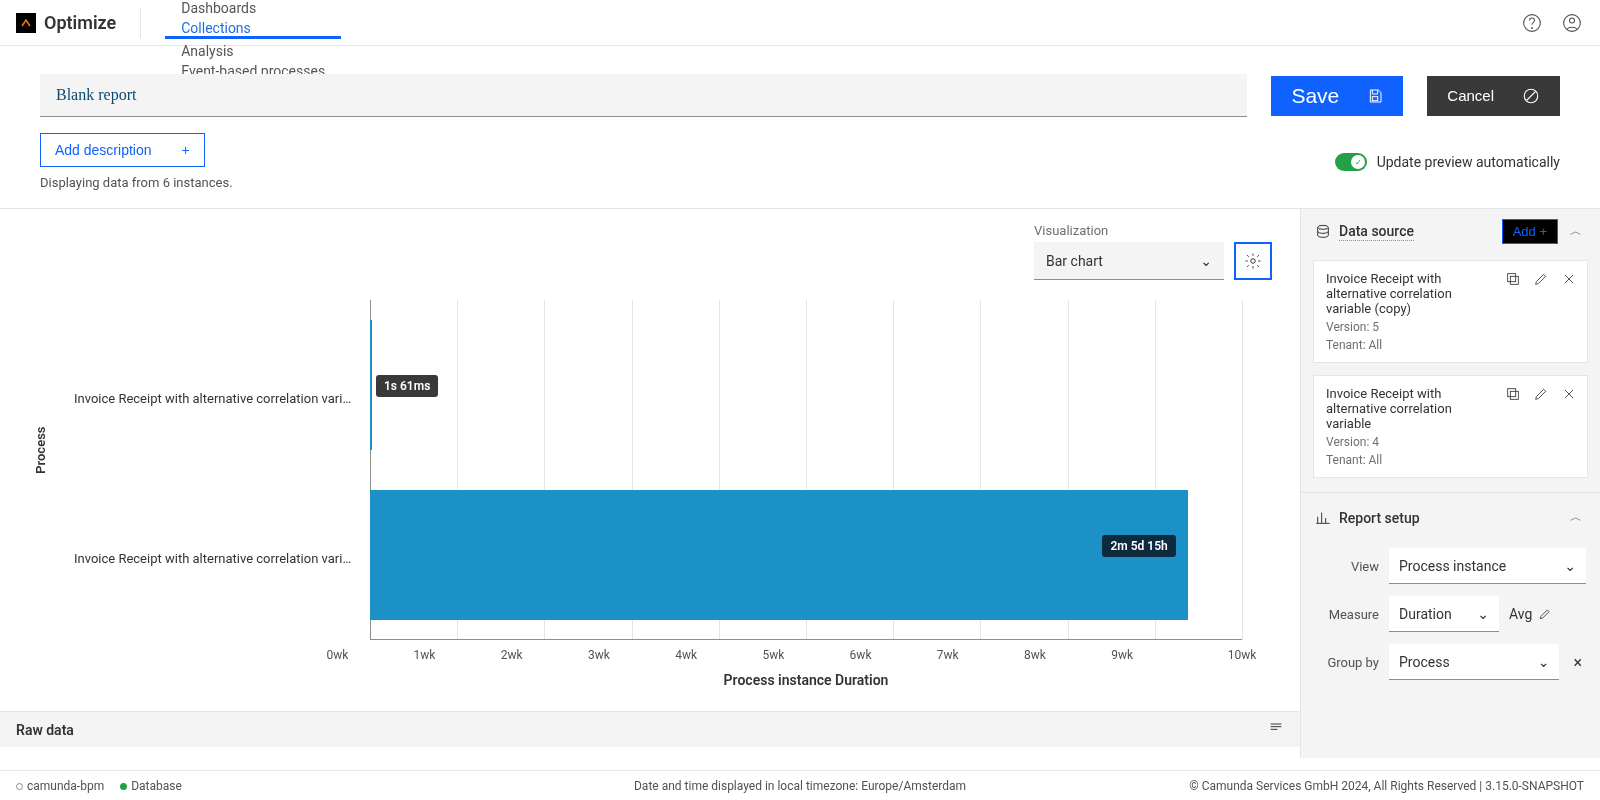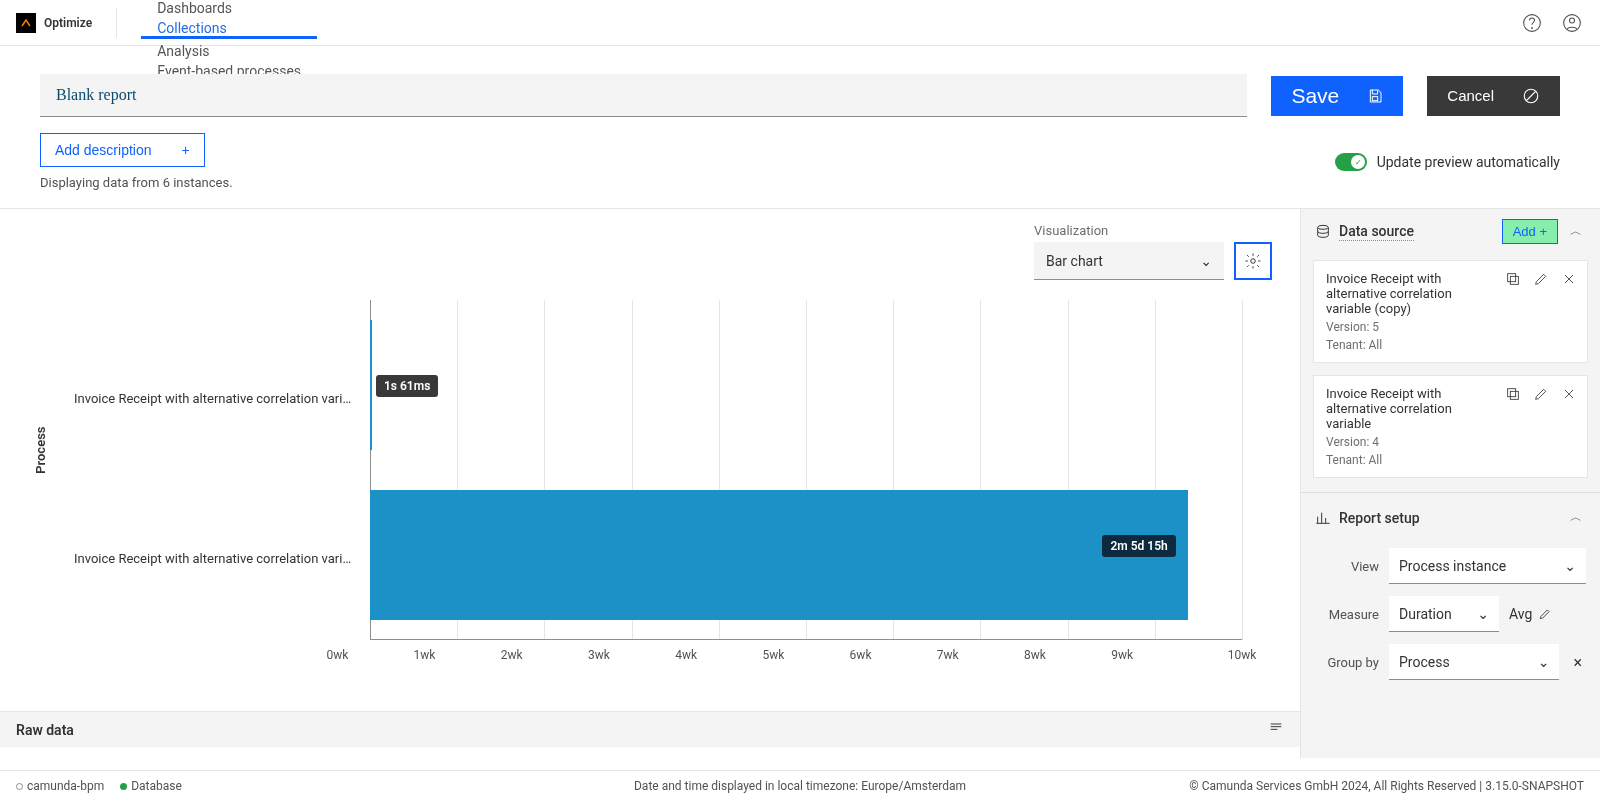--- a/index.html
+++ b/index.html
@@ -3,21 +3,21 @@
 <meta charset="utf-8">
 <style>
   * { box-sizing: border-box; margin: 0; padding: 0; }
   body { font-family: -apple-system, BlinkMacSystemFont, "Segoe UI", Roboto, Helvetica, Arial, sans-serif; font-size: 14px; color: #333; background: #fff; width: 1600px; height: 800px; overflow: hidden; position: relative; }
 
   
   .topnav { display: flex; align-items: center; height: 46px; border-bottom: 1px solid #e5e5e5; padding: 0 16px; }
   .brand { display: flex; align-items: center; gap: 8px; padding-right: 24px; border-right: 1px solid #e5e5e5; margin-right: 24px; height: 30px;}
   .brand-logo { width: 20px; height: 20px; background: #000; display:flex; align-items:center; justify-content:center; }
   .brand-logo svg { width:12px; height:12px; }
-  .brand-name { font-weight: 600; font-size: 12px; }
+  .brand-name { font-weight: 600; font-size: 18px; }
   .nav-tabs { display: flex; gap: 4px; height:46px;flex-direction:column; }
   .nav-tab { padding: 0 16px; color: #555; cursor: pointer; display:flex; align-items:center; height:46px; }
   .nav-tab.active { color: #1f6feb; border-bottom: 3px solid #0f62fe; }
   .topnav-right { margin-left: auto; display: flex; gap: 16px; align-items:center; }
   .icon-btn { width: 24px; height: 24px; display:flex; align-items:center; justify-content:center; cursor:pointer; color:#525252;}
   .icon-btn svg { width:20px; height:20px; stroke: currentColor; fill:none; stroke-width:1.3;}
 
   
   .title-row { display:flex; align-items:center; padding: 28px 40px 0 40px; gap: 24px;}
   .title-input { flex:1; background:#f4f4f4; border:none; border-bottom:1px solid #8d8d8d; padding: 12px 16px; font-size:16px; color:#0c4a6e; outline:none;font-family:Liberation Serif, serif;}
@@ -59,21 +59,21 @@
   .val-badge { position:absolute; background:#393939; color:#fff; font-size:12px; font-weight:600; padding:4px 8px; border-radius:3px; white-space:nowrap;}
   .val-badge.dark { background:#0e2a3f;}
   .tick-labels { position:absolute; left:324px; right:30px; bottom:18px; display:flex; font-size:12px; color:#525252;}
   .tick-labels div { flex:1; text-align:left; transform:translateX(-50%);}
   .x-label { text-align:center; font-weight:600; font-size:14px; margin-top:6px;}
 
   
   .right-panel { width:300px; border-left:1px solid #e5e5e5; background:#f4f4f4; display:flex; flex-direction:column; overflow-y:auto;}
   .panel-head { display:flex; align-items:center; padding:10px 14px; gap:8px; }
   .panel-head .title { font-weight:500; font-size:14px; border-bottom:1px dotted #8d8d8d; padding-bottom:1px;}
-  .add-link { margin-left:auto; border:1px solid #0f62fe; color:#0f62fe; background:#86efac; padding:4px 10px; font-size:13px; cursor:pointer;}
+  .add-link { margin-left:auto; border:1px solid #0f62fe; color:#0f62fe; background:#000000; padding:4px 10px; font-size:13px; cursor:pointer;}
   .chev { cursor:pointer; font-size:12px; color:#525252; padding:4px;}
   .ds-card { background:#fff; margin:6px 12px; border:1px solid #e5e5e5; padding:10px 12px; position:relative;}
   .ds-name { font-size:13px; color:#333; width:160px;}
   .ds-meta { font-size:12px; color:#6f6f6f; margin-top:4px;}
   .ds-icons { position:absolute; right:8px; top:8px; display:flex; gap:8px;}
   .ds-icons span { cursor:pointer; width:20px; height:20px; display:flex; align-items:center; justify-content:center;}
   .ds-icons svg { width:16px; height:16px; stroke:#393939; fill:none; stroke-width:1.3;}
 
   .setup-head { display:flex; align-items:center; padding:12px 14px; gap:8px; border-top:1px solid #e0e0e0; margin-top:8px;}
   .setup-head .title { font-weight:500; font-size:14px;}
@@ -225,20 +225,21 @@
         <div>2wk</div>
         <div>3wk</div>
         <div>4wk</div>
         <div>5wk</div>
         <div>6wk</div>
         <div>7wk</div>
         <div>8wk</div>
         <div>9wk</div>
         <div style="flex:0; position:absolute; right:0; transform:translateX(50%);">10wk</div>
       </div>
+      <div class="x-label" style="position:absolute; bottom:-8px; left:324px; right:30px;">Process instance Duration</div>
     </div>
   </div>
 
   <div class="right-panel">
     <div class="panel-head">
       <svg width="16" height="16" viewBox="0 0 24 24" fill="none" stroke="#393939" stroke-width="1.5">
           <ellipse cx="12" cy="5" rx="8" ry="3"></ellipse>
           <path d="M4 5v6c0 1.7 3.6 3 8 3s8-1.3 8-3V5"></path>
           <path d="M4 11v6c0 1.7 3.6 3 8 3s8-1.3 8-3v-6"></path>
         </svg>

